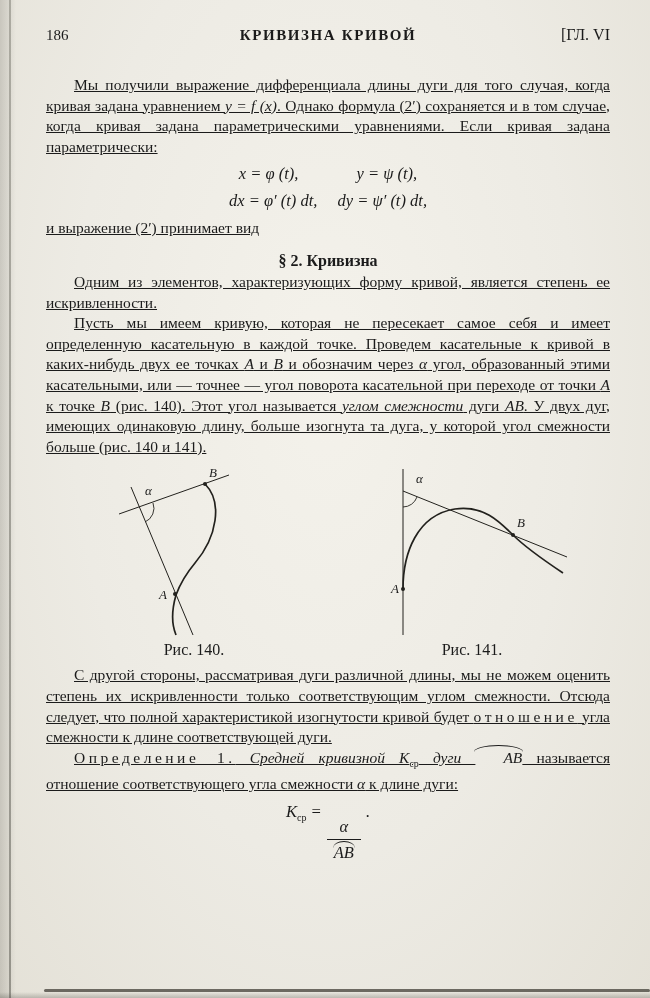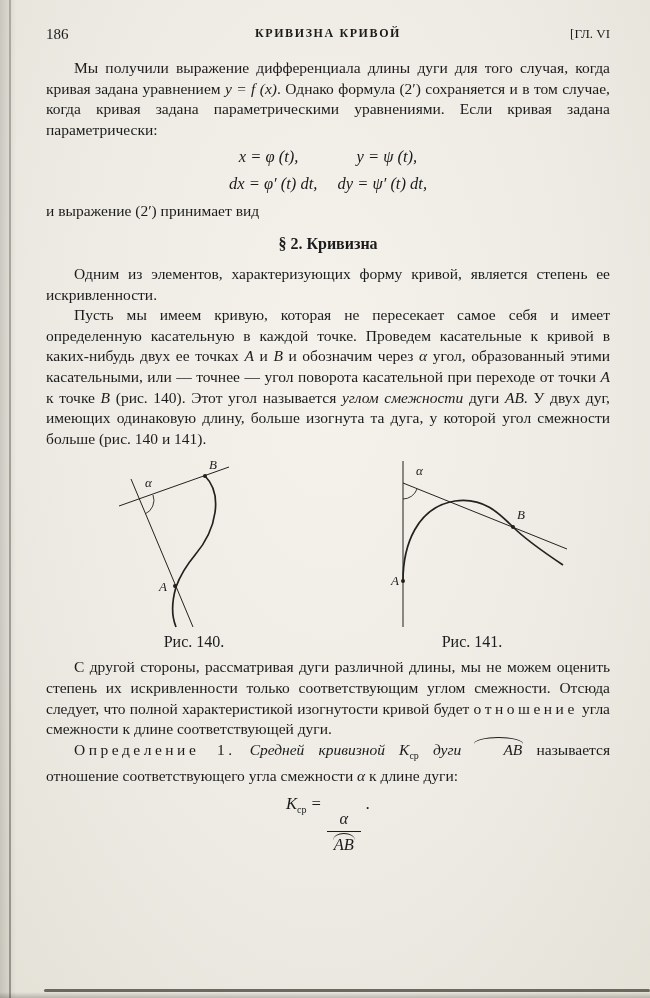--- a/index.html
+++ b/index.html
@@ -19,38 +19,38 @@
   
   .edge-left { position:absolute; left:9px; top:0; bottom:0; width:2px;
     background:linear-gradient(#7a796f, #504f47); opacity:.5; }
   .edge-left-shade { position:absolute; left:0; top:0; bottom:0; width:16px;
     background:linear-gradient(90deg, rgba(60,58,50,.18), rgba(60,58,50,0)); }
   .edge-bottom { position:absolute; left:44px; right:0; bottom:6px; height:3px;
     background:#413f37; opacity:.75; border-radius:2px; }
   .edge-bottom-shade { position:absolute; left:0; right:0; bottom:0; height:6px;
     background:linear-gradient(0deg, rgba(50,48,42,.25), rgba(50,48,42,0)); }
 
-  .hdr { display:flex; align-items:flex-start; margin-bottom:15px;gap:44px; }
+  .hdr { display:flex; align-items:center; margin-bottom:31px;gap:44px; }
   .hdr .num  { width:80px; font-size:15px; }
-  .hdr .title{ flex:1; text-align:center; font-weight:bold; font-size:12px; letter-spacing:1.6px; }
-  .hdr .chap { width:80px; text-align:right; font-size:13px; }
+  .hdr .title{ flex:1; text-align:center; font-weight:bold; font-size:15px; letter-spacing:1.6px; }
+  .hdr .chap { width:80px; text-align:right; font-size:16px; }
 
-  p.body { font-size:15.5px; line-height:20.6px; text-align:justify; }
+  p.body { font-size:15.5px; line-height:20.6px; text-align:justify;text-decoration:underline; }
   .indent { text-indent:28px; }
   .it { font-style:italic; }
   .spaced { letter-spacing:3.5px; }
   .ssub { font-size:10px; vertical-align:-4px; font-style:normal; letter-spacing:0; }
 
   .formula { text-align:center; font-size:16.5px; font-style:italic; margin:7px 0; }
   .gapL  { margin-left:58px; }
   .gapM  { margin-left:20px; }
   .radical { font-style:normal; font-size:20px; margin-right:-2px; vertical-align:-1px; }
   .vinc { border-top:1.3px solid #1b1b1b; padding:0 2px; }
 
-  .section { text-align:center; font-size:16px; font-weight:bold; margin:13px 0 11px; }
+  .section { text-align:center; font-size:16px; font-weight:bold; margin:13px 0 2px; }
 
   .figures { display:flex; justify-content:center; gap:58px; margin:8px 0 6px; }
   figure { text-align:center; }
   figcaption { font-size:16px; margin-top:0; }
   .fig text { font-family:"Liberation Serif","DejaVu Serif",serif; font-style:italic; font-size:13px; fill:#1b1b1b; }
   .fig path, .fig line { fill:none; stroke:#22211d; }
 
   .frac { display:inline-flex; flex-direction:column; align-items:center; vertical-align:-15px; margin:0 5px; line-height:1.15; }
   .frac .num { padding:0 3px 2px; }
   .frac .den { border-top:1.2px solid #1b1b1b; padding:4px 7px 0; }

